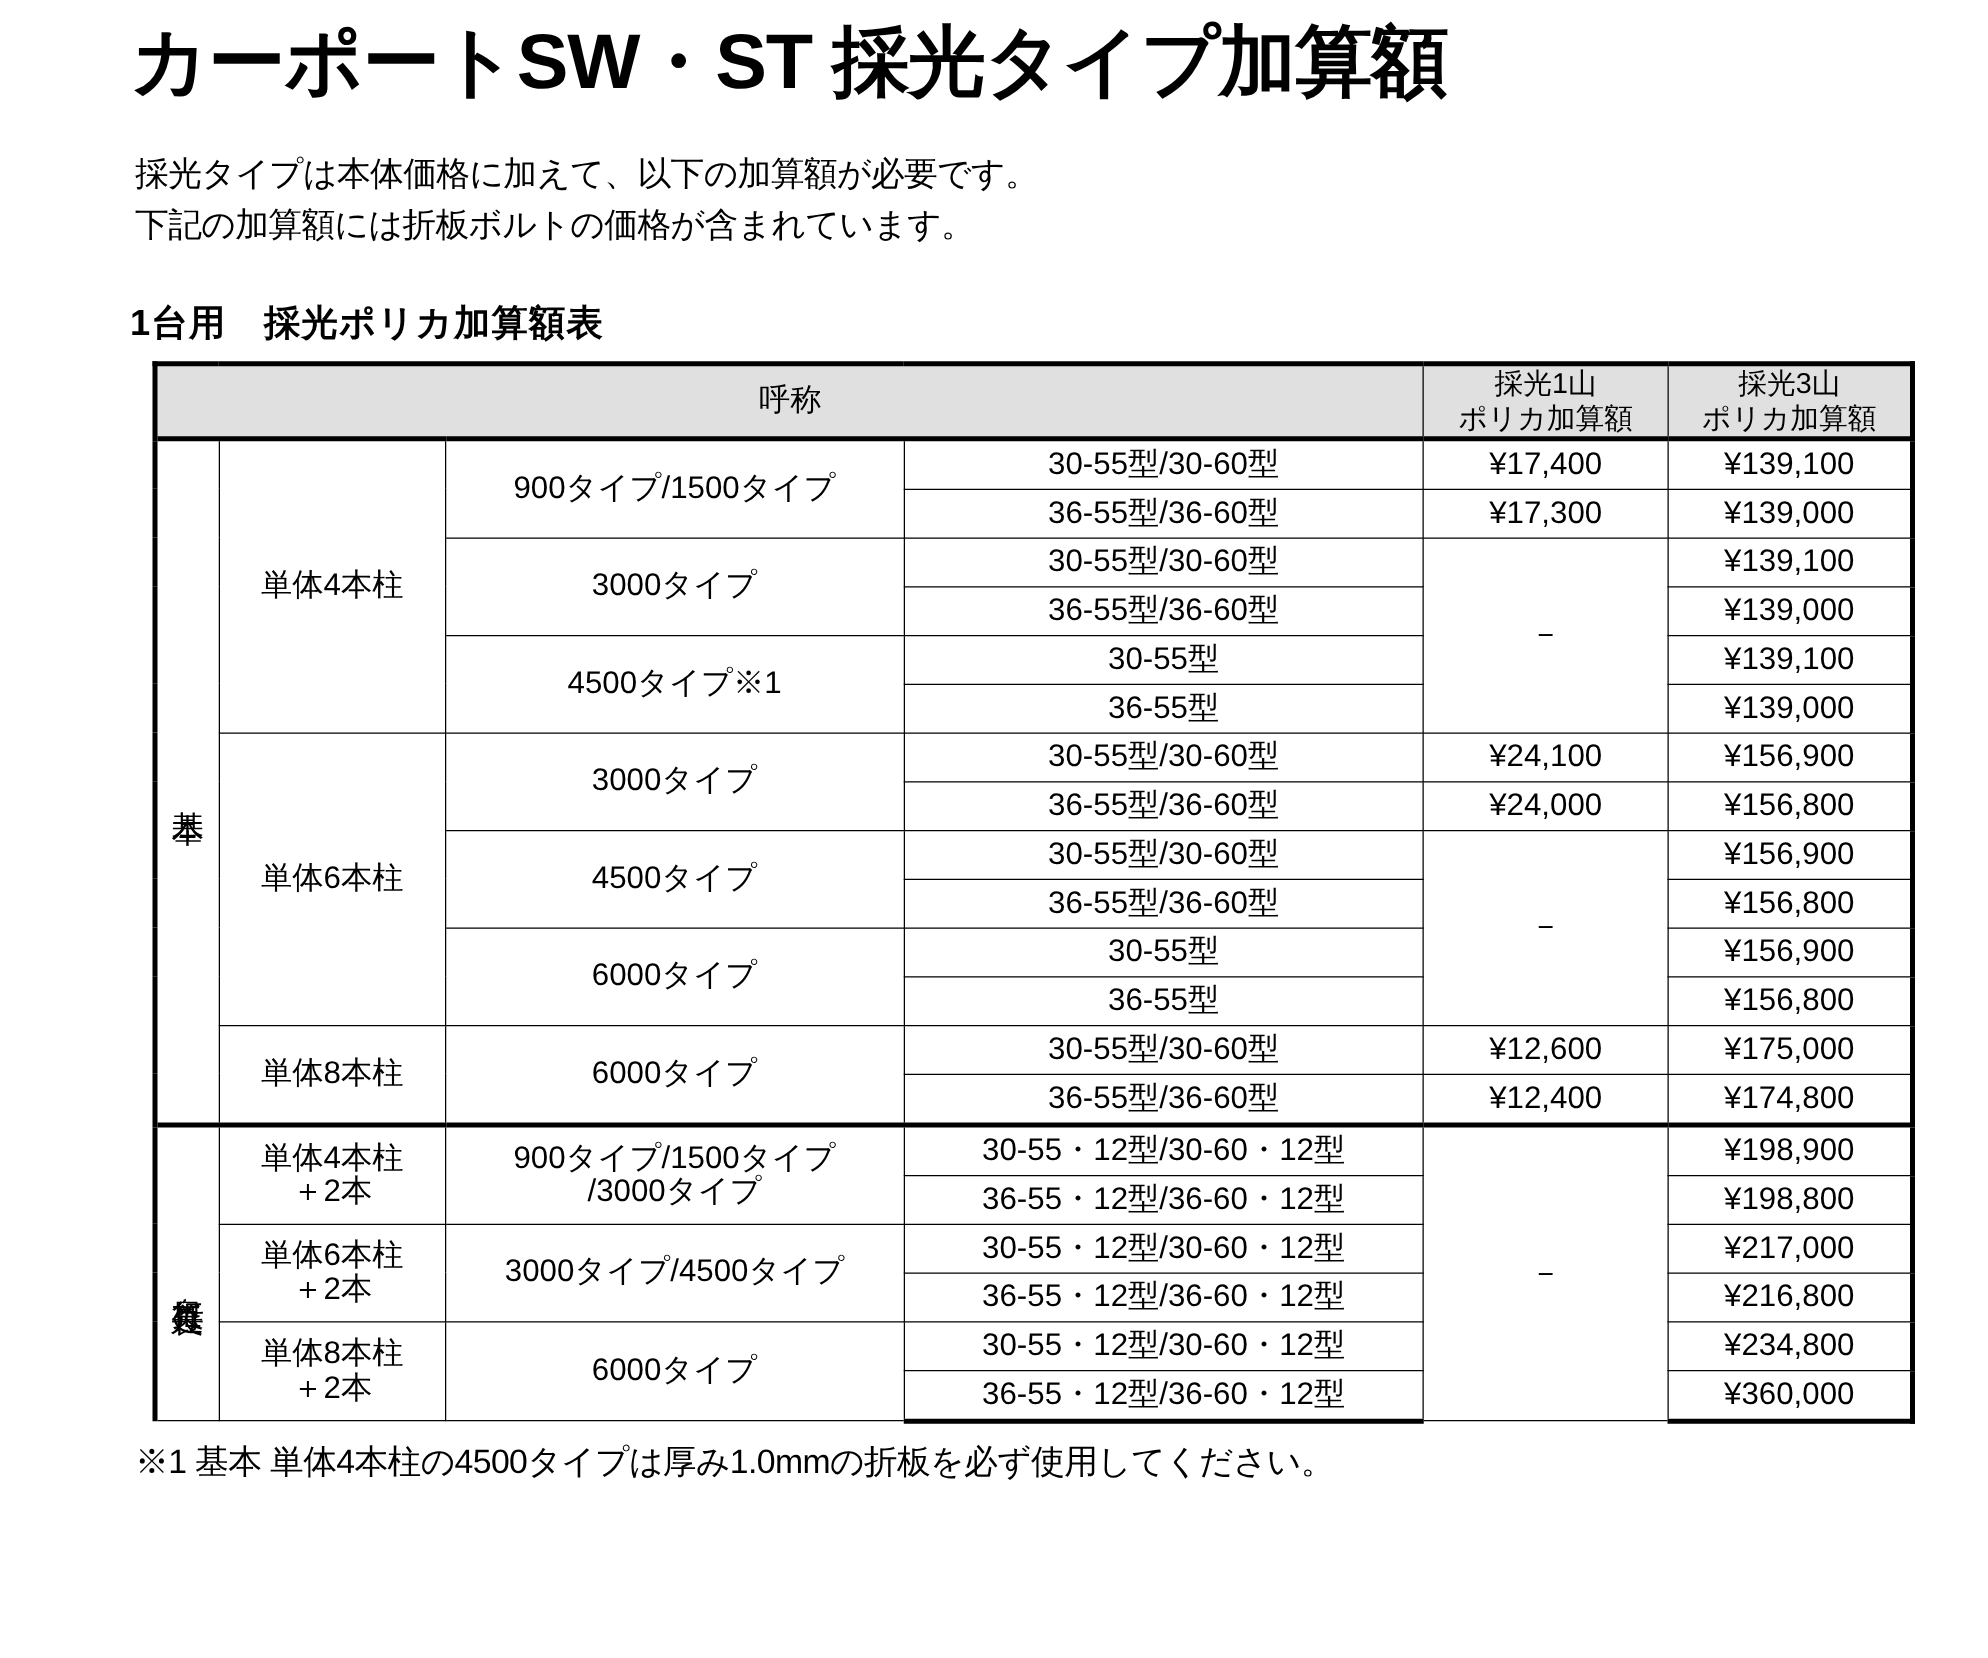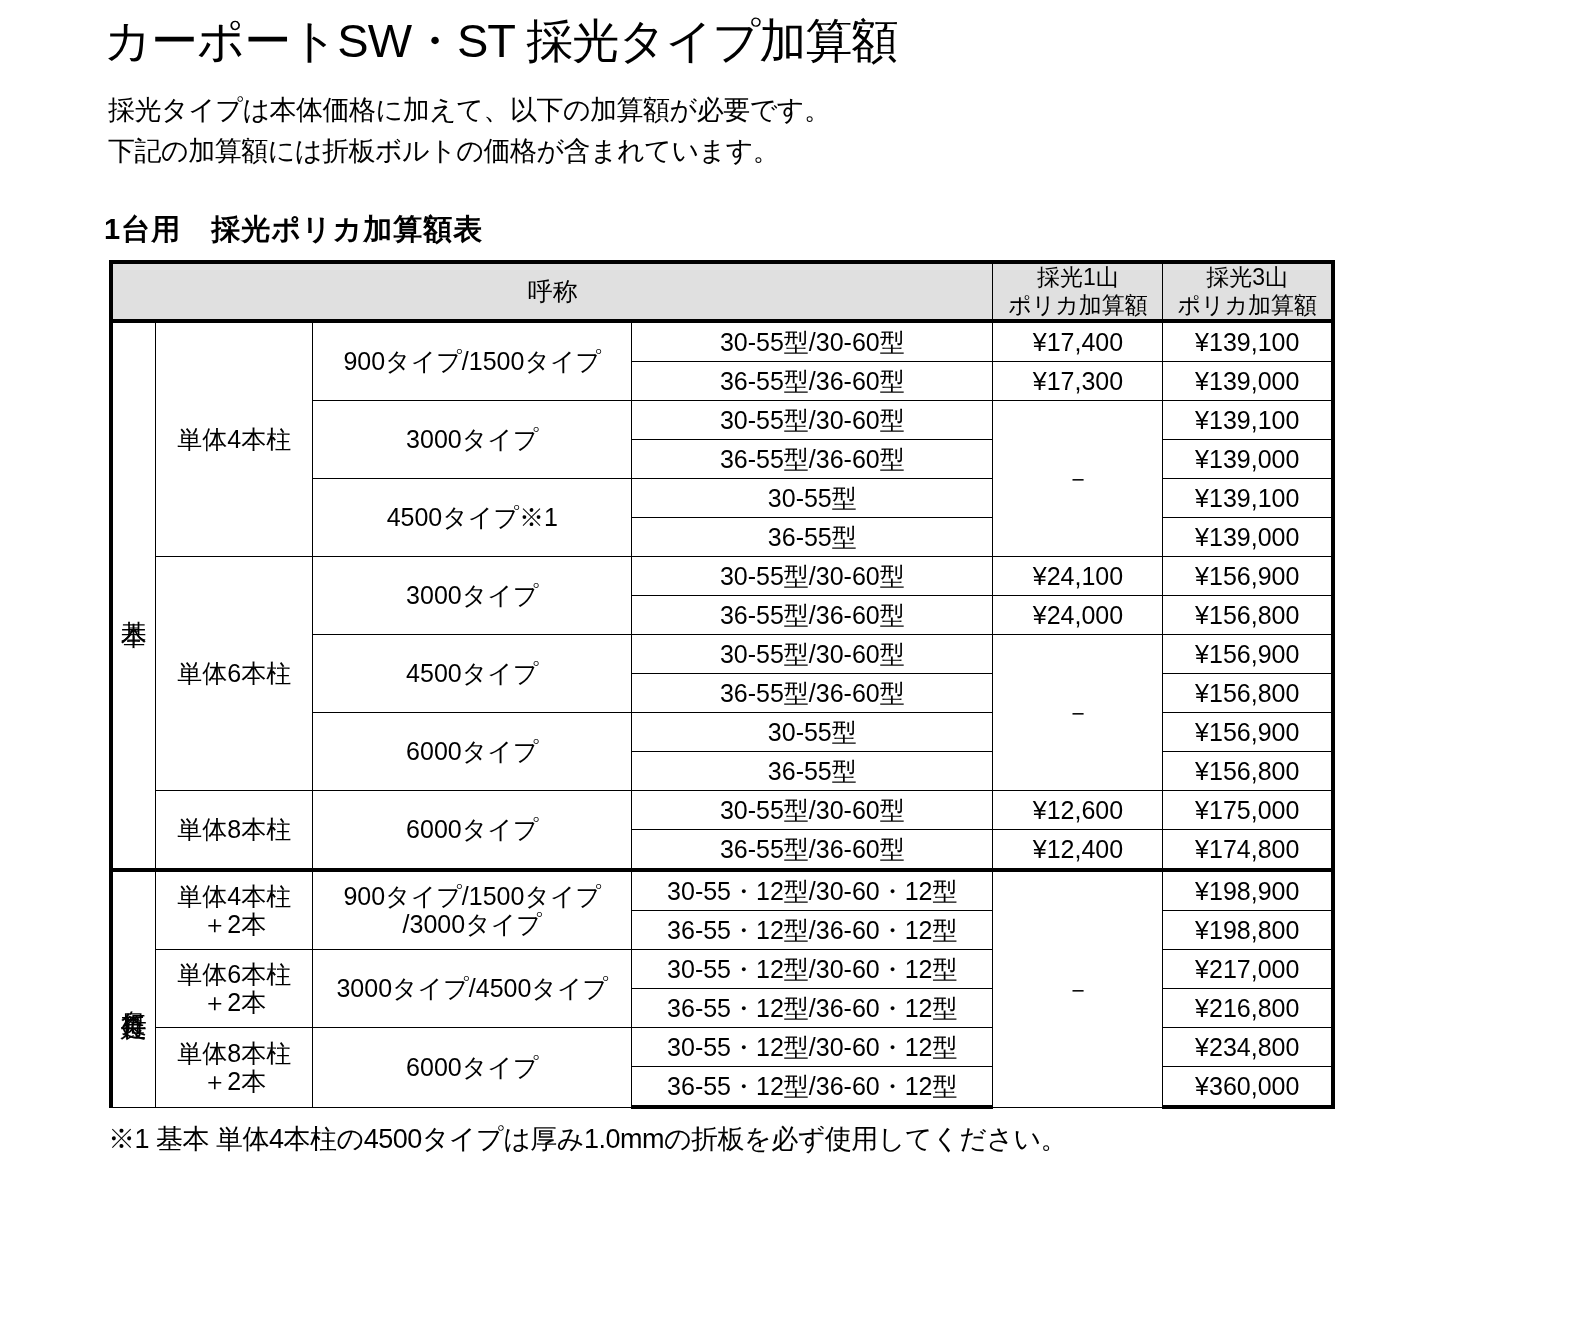--- a/index.html
+++ b/index.html
@@ -13,43 +13,43 @@
     font-family: "Liberation Sans", sans-serif;
     color: #000000;
     position: relative;
     overflow: hidden;
   }
   .page {
     padding: 0 90px;
     box-sizing: border-box;
   }
   .doc-title {
-    font-size: 47px;
-    font-weight: normal;
+    font-size: 62px;
+    font-weight: bold;
     letter-spacing: -1px;
     margin: 14px 0 0 14px;
     line-height: 1.15;
     white-space: nowrap;
   }
   .intro {
-    margin: 22px 0 0 18px;
+    margin: 34px 0 0 18px;
     font-size: 27px;
     line-height: 1.52;
     letter-spacing: -0.5px;
   }
   .section-title {
     font-size: 29px;
     font-weight: bold;
     margin: 38px 0 10px 14px;
     letter-spacing: 1px;
   }
   table.price {
     border-collapse: collapse;
-    width: 1226px;
-    margin-left: 19px;
+    width: 1410px;
+    margin-left: 32px;
     table-layout: fixed;
   }
   table.price td, table.price th {
     border: 1.5px solid #000;
     font-size: 25px;
     font-weight: normal;
     text-align: center;
     padding: 0;
     height: 38px;
     line-height: 1.1;

